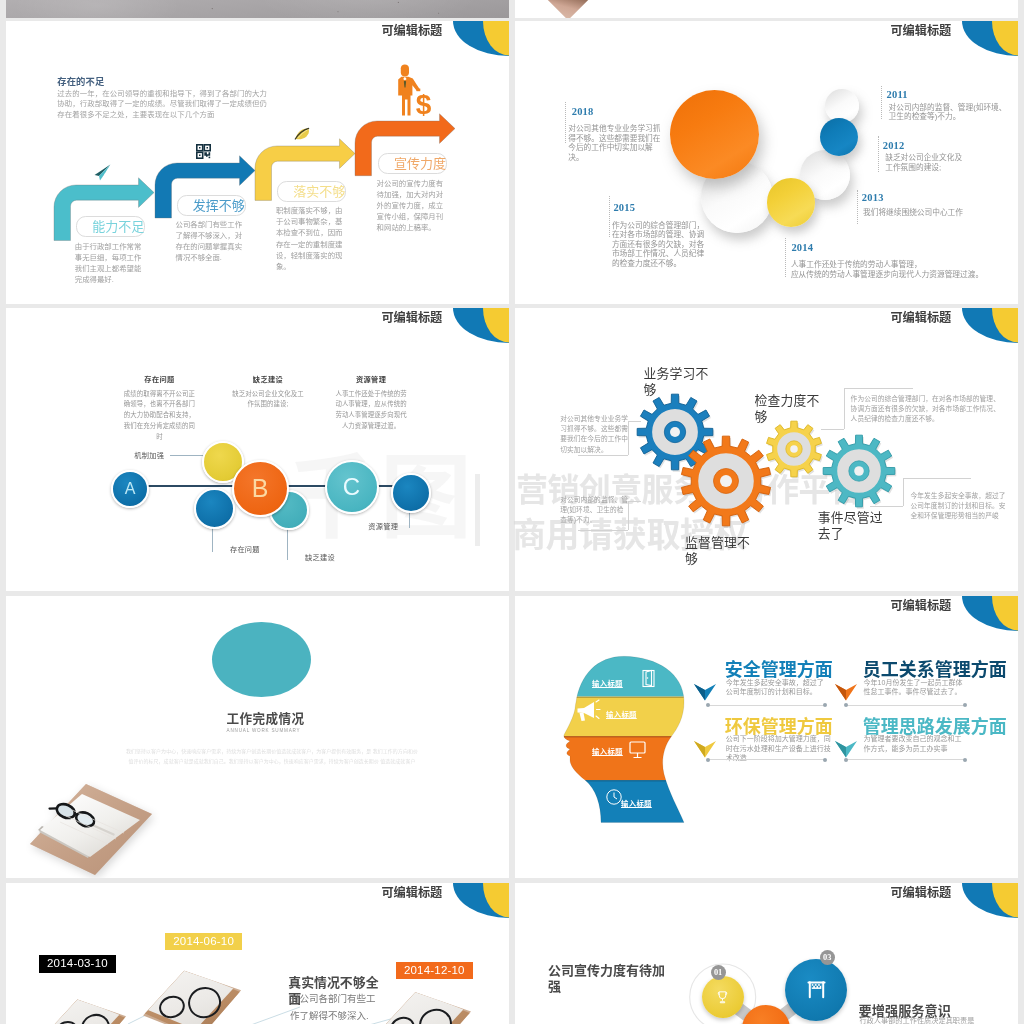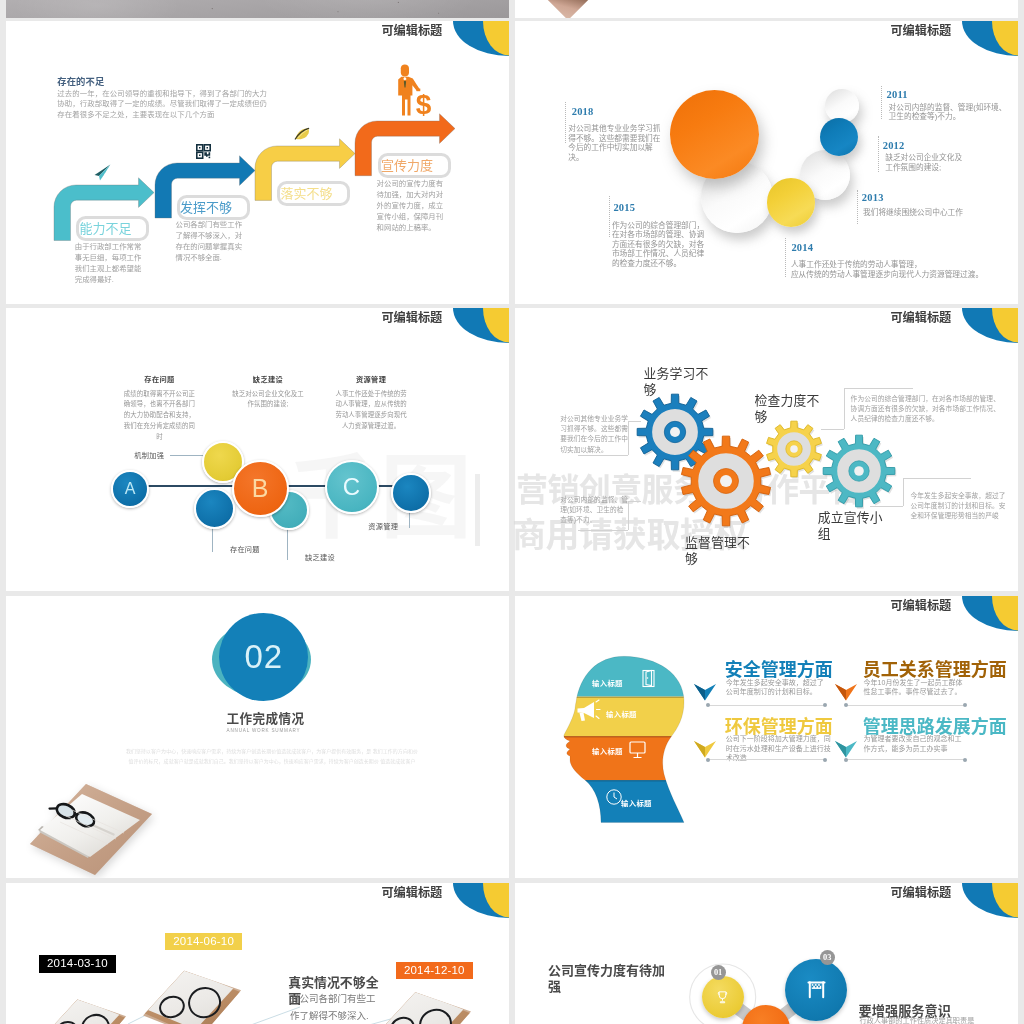--- a/index.html
+++ b/index.html
@@ -87,21 +87,21 @@
   .sc-yellow{background:radial-gradient(circle at 40% 32%,#F4DB60,#EBCB35 70%,#e0bf24);}
   .sc-orange{background:radial-gradient(circle at 40% 32%,#F87F24,#F26A12 70%,#e35f07);}
   .sc-blue{background:radial-gradient(circle at 40% 32%,#1A8BC4,#1079AF 70%,#0c6b9d);}
   .numbadge{position:absolute;width:15px;height:15px;border-radius:50%;background:#969696;color:#fff;
      font-size:8.4px;line-height:15px;text-align:center;z-index:6;font-family:"Liberation Serif",serif;font-weight:700;}
   .shead2{position:absolute;font-size:13.2px;font-weight:700;color:#4a4a4a;white-space:nowrap;}
   .sbody2{position:absolute;font-size:7.2px;line-height:10.0px;color:#a0a0a0;}
 
   
   .headsvg{position:absolute;}
-  .hlab{position:absolute;font-size:7.4px;font-weight:700;color:#fff;letter-spacing:.3px;z-index:3;}
+  .hlab{position:absolute;font-size:7.4px;font-weight:700;color:#fff;letter-spacing:.3px;z-index:3;text-decoration:underline;}
   .ihead{position:absolute;font-size:18px;font-weight:700;letter-spacing:0px;white-space:nowrap;line-height:13.6px;}
   .ibody{position:absolute;font-size:7.0px;line-height:9.5px;color:#999999;letter-spacing:0px;}
   .chev{position:absolute;width:22px;height:17px;}
   .divl{position:absolute;height:1px;background:#d8d8d8;}
   .divl .dot{position:absolute;left:-1px;top:-1.5px;width:4px;height:4px;border-radius:50%;background:#9aa7b0;}
   .divl .dot.dr{left:auto;right:-1px;}
   .isum{position:absolute;left:187.1px;top:180.0px;width:277px;font-size:10.3px;line-height:15.2px;
      color:#5a5a5a;letter-spacing:.2px;}
 
   
@@ -159,22 +159,22 @@
     box-shadow:4px 8px 14px rgba(130,130,130,.45);}
   .dashv{position:absolute;width:1px;border-left:1px dotted #b9b9b9;}
   .yr{position:absolute;font-size:10.5px;font-weight:700;color:#2E7CAD;letter-spacing:.2px;
       font-family:"Liberation Serif",serif;}
   .yrbody{position:absolute;font-size:7.7px;line-height:9.5px;color:#949494;letter-spacing:0px;}
 
   
   .arw{position:absolute;overflow:visible;}
   .ico{position:absolute;}
   .qrico{position:absolute;width:15px;height:15px;}
-  .pill{position:absolute;width:66.8px;height:19.2px;border:3px solid #0f766e;border-radius:9.6px;
-        font-size:13px;line-height:19.2px;text-align:left;letter-spacing:0px;background:#fff;}
+  .pill{position:absolute;width:66.8px;height:19.2px;border:1px solid #0f766e;border-radius:9.6px;
+        font-size:13px;line-height:19.2px;text-align:right;letter-spacing:0px;background:#fff;}
   .stepbody{position:absolute;width:68px;font-size:7.4px;line-height:11.1px;color:#a0a0a0;letter-spacing:0px;}
 
   
   .s1head{position:absolute;left:51.3px;top:53.3px;font-size:9.3px;font-weight:700;color:#44607F;letter-spacing:.1px;}
   .s1intro{position:absolute;left:51.3px;top:67.5px;width:213px;font-size:7.4px;line-height:10.8px;color:#a3a3a3;letter-spacing:.1px;}
 </style>
 </head>
 <body>
 
 <div class="page">
@@ -200,20 +200,21 @@
   <div class="stepbody" style="left:68.8px;top:219.8px">由于行政部工作常常事无巨细，每项工作我们主观上都希望能完成得最好.</div>
   <svg class="arw" style="left:147.6px;top:132.4px;width:102.0px;height:75.0px" viewBox="-1 -10 102.0 75.0">
     <path d="M 0 55.0 L 0 22 A 22 22 0 0 1 22 0 L 84.5 0 L 84.5 -7.2 L 100.0 7.6 L 84.5 22.4 L 84.5 15.2 L 22.5 15.2 A 6 6 0 0 0 16.5 21.2 L 16.5 55.0 Z" fill="#1279B4" stroke="rgba(110,110,110,0.45)" stroke-width="0.7"></path>
   </svg>
   <div class="pill" style="left:171.0px;top:173.5px;color:#4A9BC9;border-color:#dcdcdc">发挥不够</div>
   <div class="stepbody" style="left:169.5px;top:198.0px">公司各部门有些工作了解得不够深入，对存在的问题掌握真实情况不够全面.</div>
   <svg class="arw" style="left:248.1px;top:115.1px;width:102.0px;height:74.4px" viewBox="-1 -10 102.0 74.4">
     <path d="M 0 54.4 L 0 22 A 22 22 0 0 1 22 0 L 84.5 0 L 84.5 -7.2 L 100.0 7.6 L 84.5 22.4 L 84.5 15.2 L 22.5 15.2 A 6 6 0 0 0 16.5 21.2 L 16.5 54.4 Z" fill="#F7CE46" stroke="rgba(110,110,110,0.45)" stroke-width="0.7"></path>
   </svg>
   <div class="pill" style="left:271.4px;top:159.7px;color:#F4DE8A;border-color:#dcdcdc">落实不够</div>
+  <div class="stepbody" style="left:269.9px;top:184.3px">职制度落实不够，由于公司事物繁杂，基本检查不到位，因而存在一定的重制度建设，轻制度落实的现象。</div>
   <svg class="arw" style="left:348.4px;top:90.2px;width:102.0px;height:74.7px" viewBox="-1 -10 102.0 74.7">
     <path d="M 0 54.7 L 0 22 A 22 22 0 0 1 22 0 L 84.5 0 L 84.5 -7.2 L 100.0 7.6 L 84.5 22.4 L 84.5 15.2 L 22.5 15.2 A 6 6 0 0 0 16.5 21.2 L 16.5 54.7 Z" fill="#F26A1B" stroke="rgba(110,110,110,0.45)" stroke-width="0.7"></path>
   </svg>
   <div class="pill" style="left:372.1px;top:131.6px;color:#F0A868;border-color:#dcdcdc">宣传力度</div>
   <div class="stepbody" style="left:370.6px;top:156.5px">对公司的宣传力度有待加强，加大对内对外的宣传力度，成立宣传小组，保障月刊和网站的上稿率。</div>
 
   <svg class="ico" style="left:87.8px;top:143.1px;width:17px;height:17px" viewBox="0 0 17 17">
     <path d="M16.4 0.4 L0.6 11.0 L5.0 11.9 Z" fill="#1F5E63"></path>
     <path d="M16.4 0.4 L5.0 11.9 L6.0 16.6 L8.4 13.0 Z" fill="#4FBECB"></path>
     <path d="M16.4 0.4 L8.4 13.0 L6.0 16.6 Z" fill="#2E8D99"></path>
@@ -380,28 +381,25 @@
         </g>
     <path d="M -3.59 -27.26 L -3.39 -35.84 L 3.39 -35.84 L 3.59 -27.26 L 10.52 -25.41 L 10.52 -25.41 L 14.99 -32.73 L 20.85 -29.34 L 16.74 -21.82 L 21.82 -16.74 L 21.82 -16.74 L 29.34 -20.85 L 32.73 -14.99 L 25.41 -10.52 L 27.26 -3.59 L 27.26 -3.59 L 35.84 -3.39 L 35.84 3.39 L 27.26 3.59 L 25.41 10.52 L 25.41 10.52 L 32.73 14.99 L 29.34 20.85 L 21.82 16.74 L 16.74 21.82 L 16.74 21.82 L 20.85 29.34 L 14.99 32.73 L 10.52 25.41 L 3.59 27.26 L 3.59 27.26 L 3.39 35.84 L -3.39 35.84 L -3.59 27.26 L -10.52 25.41 L -10.52 25.41 L -14.99 32.73 L -20.85 29.34 L -16.74 21.82 L -21.82 16.74 L -21.82 16.74 L -29.34 20.85 L -32.73 14.99 L -25.41 10.52 L -27.26 3.59 L -27.26 3.59 L -35.84 3.39 L -35.84 -3.39 L -27.26 -3.59 L -25.41 -10.52 L -25.41 -10.52 L -32.73 -14.99 L -29.34 -20.85 L -21.82 -16.74 L -16.74 -21.82 L -16.74 -21.82 L -20.85 -29.34 L -14.99 -32.73 L -10.52 -25.41 L -3.59 -27.26 Z" fill="#4DB8C4" stroke="#2E99A6" stroke-width="0.9" stroke-linejoin="round"></path>
     <circle cx="0" cy="0" r="22.5" fill="#DEDEDE" stroke="#4DB8C4" stroke-width="1.4"></circle>
     <circle cx="0" cy="0" r="10.2" fill="#4DB8C4" stroke="#2E99A6" stroke-width="0.7"></circle>
     <circle cx="0" cy="0" r="4.8" fill="#F2F2F2"></circle>
   </svg>
 
   <div class="glabel" style="left:128.4px;top:57.5px;width:68px">业务学习不够</div>
   <div class="glabel" style="left:170.0px;top:227.0px;width:68px">监督管理不够</div>
   <div class="glabel" style="left:239.4px;top:84.5px;width:68px">检查力度不够</div>
-  <div class="glabel" style="left:302.8px;top:202.0px;width:68px">成立宣传小组</div>
+  <div class="glabel" style="left:302.8px;top:202.0px;width:68px">事件尽管过去了</div>
 </div>
 
 <div class="slide s5">
   <div class="circ-teal"></div>
-  <div class="circ-blue">
-    <span>02</span>
-  </div>
   <div class="s5t1">工作完成情况</div>
   <div class="s5t2">ANNUAL WORK SUMMARY</div>
   <div class="s5body">我们坚持以客户为中心，快速响应客户需求，持续为客户创造长期价值造就成就客户，为客户提供有效服务，是 我们工作的方向和价
 值评价的标尺，成就客户就是成就我们自己。我们坚持以客户为中心，快速响应客户需求，持续为客户创造长期价 值造就成就客户</div>
   <div class="photo5">
     <svg viewBox="0 0 126 96" width="126" height="96">
 
       <path d="M58 2 L124 32 L67 93 L2 62 Z" fill="#CBA68D"></path>
       <path d="M58 2 L124 32 L67 93 L2 62 Z" fill="url(#tg5)"></path>
       <defs>
@@ -488,21 +486,21 @@
   <div class="ihead" style="left:209.8px;top:68.0px;color:#1380B8">安全管理方面</div>
   <div class="ibody" style="left:210.8px;top:81.5px;width:101px">今年发生多起安全事故，超过了公司年度制订的计划和目标。</div>
   <svg class="chev" style="left:178.6px;top:87.5px" viewBox="0 0 22 17">
         <path d="M0 0 L11 16.5 L22 0 L11 6 Z" fill="#1380B8"></path>
         <path d="M0 0 L11 16.5 L11 6 Z" fill="#0B5E8A"></path>
       </svg>
   <div class="divl" style="left:191.7px;top:108.8px;width:119.7px">
         <span class="dot"></span>
         <span class="dot dr"></span>
       </div>
-  <div class="ihead" style="left:347.7px;top:68.0px;color:#a16207">员工关系管理方面</div>
+  <div class="ihead" style="left:347.7px;top:68.0px;color:#0c4a6e">员工关系管理方面</div>
   <div class="ibody" style="left:348.6px;top:81.5px;width:104px">今年10月份发生了一起员工群体性怠工事件。事件尽管过去了。</div>
   <svg class="chev" style="left:319.8px;top:87.5px" viewBox="0 0 22 17">
         <path d="M0 0 L11 16.5 L22 0 L11 6 Z" fill="#F07419"></path>
         <path d="M0 0 L11 16.5 L11 6 Z" fill="#C4560B"></path>
       </svg>
   <div class="divl" style="left:329.5px;top:108.8px;width:121.3px">
         <span class="dot"></span>
         <span class="dot dr"></span>
       </div>
   <div class="ihead" style="left:209.8px;top:124.5px;color:#EFC93F">环保管理方面</div>

